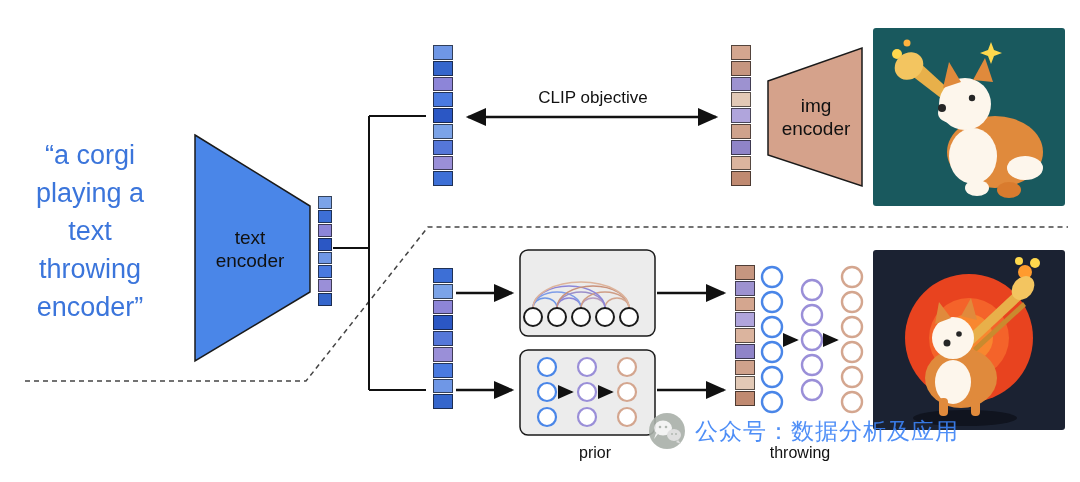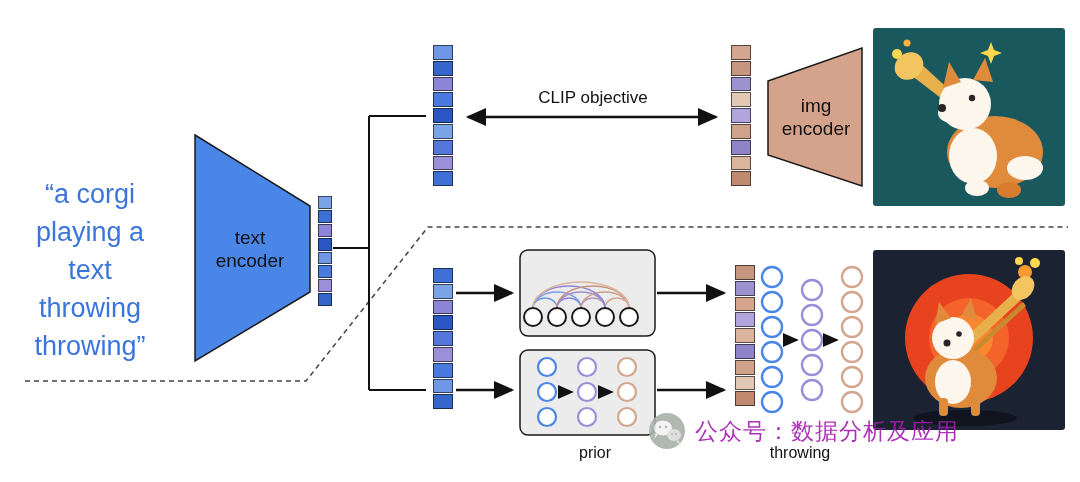--- a/index.html
+++ b/index.html
@@ -4,21 +4,21 @@
 <style>
   * { margin:0; padding:0; box-sizing:border-box; }
   body { background:#fff; font-family:"Liberation Sans","DejaVu Sans",sans-serif; }
   #canvas { position:relative; width:1080px; height:482px; background:#ffffff; overflow:hidden; }
   svg.layer { position:absolute; left:0; top:0; }
   .emb { position:absolute; display:flex; flex-direction:column; gap:1px; }
   .emb .sq { width:20px; height:14.8px; border:1px solid rgba(15,15,15,.65); }
   .emb.small .sq { width:14px; height:12.9px; }
   .label { position:absolute; color:#111; text-align:center; }
   .prompt { position:absolute; left:8px; top:136px; width:164px; text-align:center;
-            font-size:27px; line-height:38px; font-weight:400;margin-top:39px; }
+            font-size:27px; line-height:38px; font-weight:400; }
   .enc-label { font-size:19px; line-height:23px; }
   .small-label { font-size:17px; }
   .big-label { font-size:16px; }
   .img-frame { position:absolute; width:192px; border-radius:3px; overflow:hidden; }
   .watermark { position:absolute; left:648px; top:412px; display:flex; align-items:center;
                gap:9px; z-index:6; opacity:0.9; }
   .watermark .wm-text { font-size:23px; letter-spacing:1px; }
 </style>
 </head>
 <body>
@@ -109,21 +109,21 @@
       </g>
     <line x1="785" y1="340" x2="797" y2="340" stroke="#111" stroke-width="2" marker-end="url(#ah)"></line>
     <line x1="825" y1="340" x2="837" y2="340" stroke="#111" stroke-width="2" marker-end="url(#ah)"></line>
   </svg>
 
   <div class="prompt" style="color: rgb(59, 117, 219);">
     <div>“a corgi</div>
     <div>playing a</div>
     <div>text</div>
     <div>throwing</div>
-    <div>throwing”</div>
+    <div>encoder”</div>
   </div>
 
   <div class="label enc-label" style="left:203px; top:226px; width:94px;">text encoder</div>
   <div class="label enc-label" style="left:772px; top:94px; width:88px;">img encoder</div>
   <div class="label small-label" style="left:498px; top:88px; width:190px;">CLIP objective</div>
   <div class="label big-label" style="left:540px; top:444px; width:110px;">prior</div>
   <div class="label big-label" style="left:745px; top:444px; width:110px;">throwing</div>
 
   <div class="emb small" style="left:318px; top:196px;">
       <div class="sq" style="background: rgb(123, 163, 232);"></div>
@@ -232,16 +232,16 @@
       <circle cx="19" cy="19" r="18" fill="#a9b0a9"></circle>
       <ellipse cx="15" cy="16" rx="9" ry="7.5" fill="#f2f2f2"></ellipse>
       <path d="M10 22 l-4 5 2 -6 z" fill="#f2f2f2"></path>
       <circle cx="12" cy="15" r="1.3" fill="#a9b0a9"></circle>
       <circle cx="18" cy="15" r="1.3" fill="#a9b0a9"></circle>
       <ellipse cx="26" cy="23" rx="7" ry="6" fill="#dcdcdc"></ellipse>
       <path d="M30 28 l3 4 -5 -2 z" fill="#dcdcdc"></path>
       <circle cx="24" cy="22" r="1" fill="#a9b0a9"></circle>
       <circle cx="28" cy="22" r="1" fill="#a9b0a9"></circle>
     </svg>
-    <span class="wm-text" style="color: #a21caf;">公众号：数据分析及应用</span>
+    <span class="wm-text" style="color: #3b82f6;">公众号：数据分析及应用</span>
   </div>
 
 </div>
 
 </body></html>

